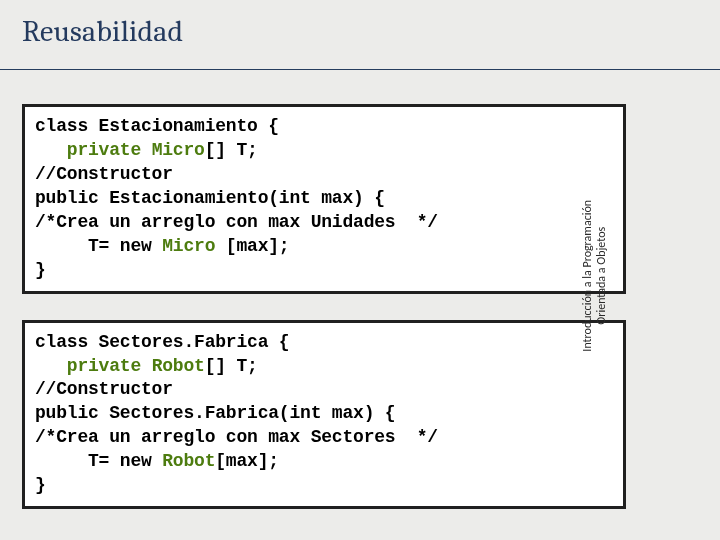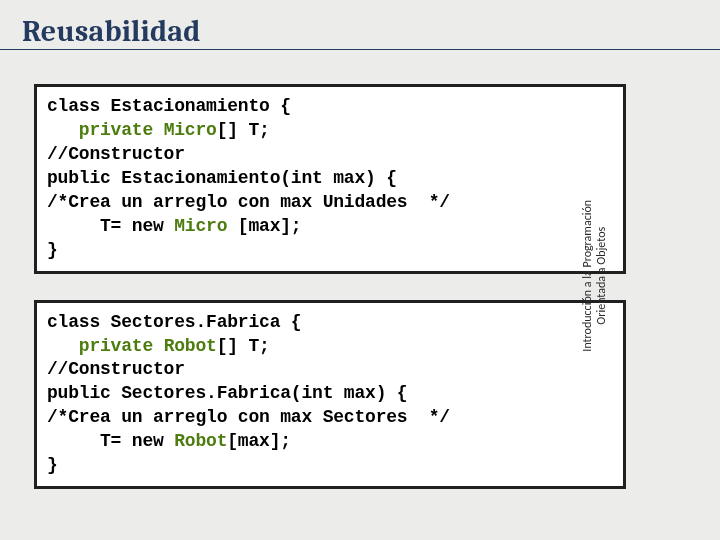--- a/index.html
+++ b/index.html
@@ -9,24 +9,24 @@
     font-family: Cambria, Georgia, 'Times New Roman', serif;
     position: relative;
   }
   .slide {
     position: absolute;
     inset: 0;
     padding: 14px 22px 22px 22px;
   }
   .title {
     font-family: Cambria, Georgia, serif;
-    font-weight: 700;
+    font-weight: 400;
     font-size: 30px;
     color: #243a5e;
-    margin-bottom: 0;
+    margin-bottom: 20px;
     letter-spacing: 0.2px;
   }
   .title-underline {
     height: 1px;
     background: #253d5e;
     margin-left: -22px;
     margin-right: -22px;
     margin-bottom: 34px;
   }
   .content {
@@ -38,21 +38,20 @@
     border: 3px solid #202020;
     padding: 8px 10px 8px 10px;
     font-family: 'Courier New', Courier, monospace;
     font-size: 18px;
     line-height: 1.33;
     color: #000;
     margin-bottom: 26px;
     white-space: pre;
     font-weight: 700;
     letter-spacing: -0.2px;
-    margin-left: 12px;
   }
   .code-box .line { display: block; }
   .kw-private,
   .kw-type {
     color: #4d7c0f;
   }
   .side-label {
     position: absolute;
     right: 26px;
     top: 50%;

